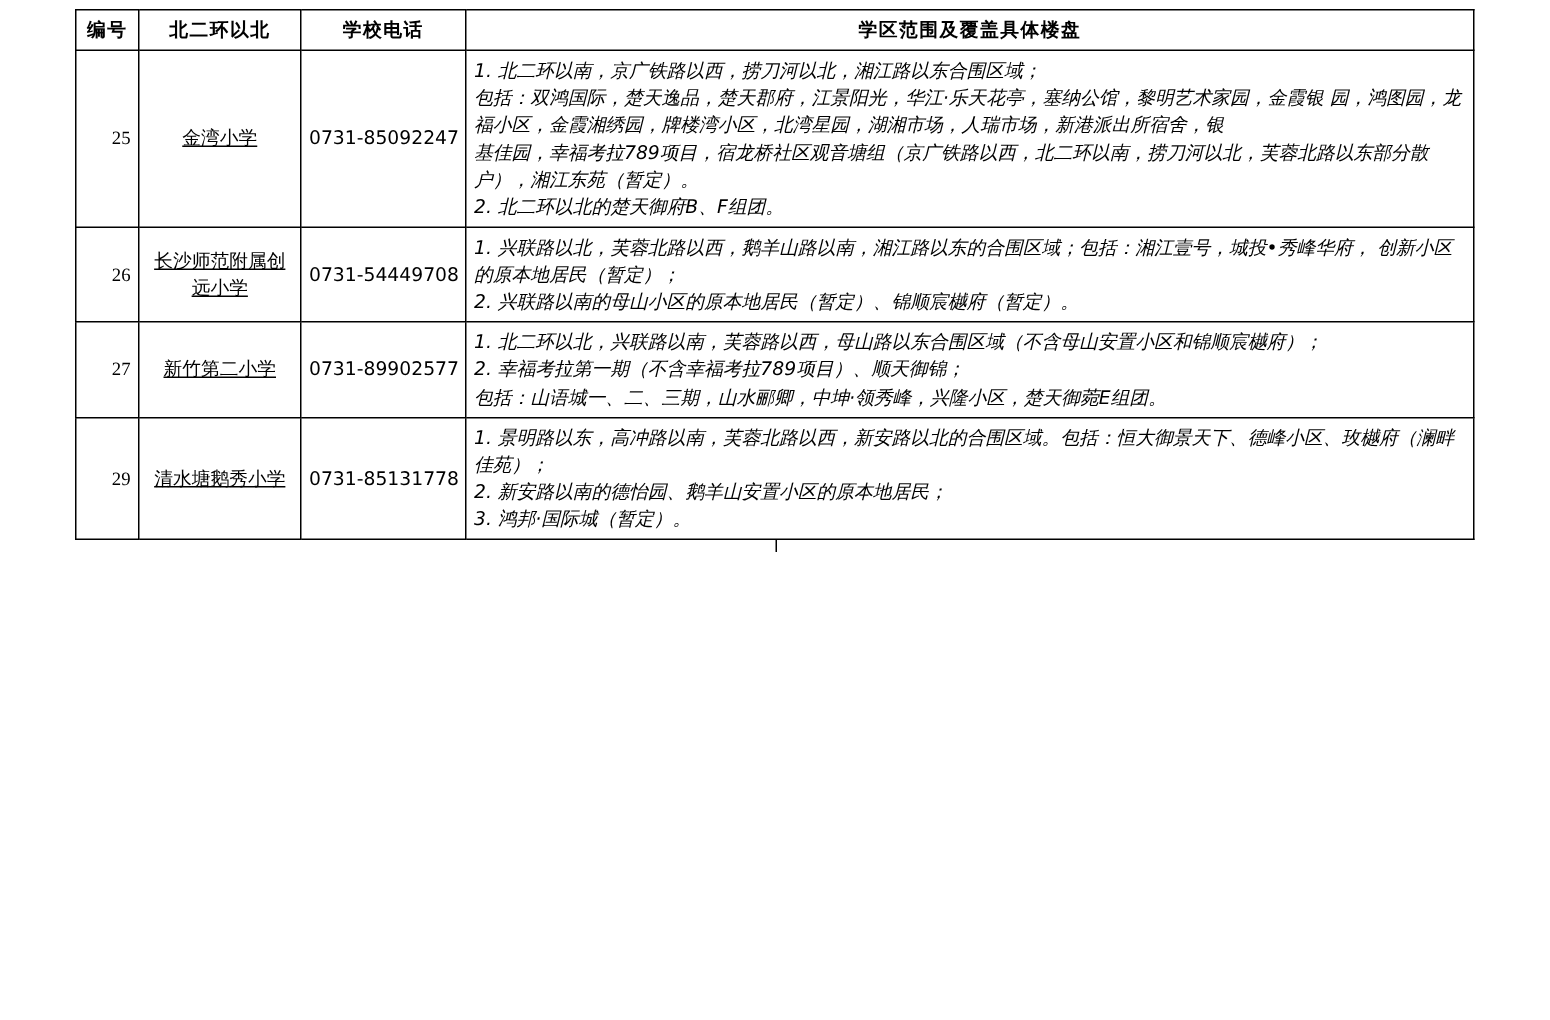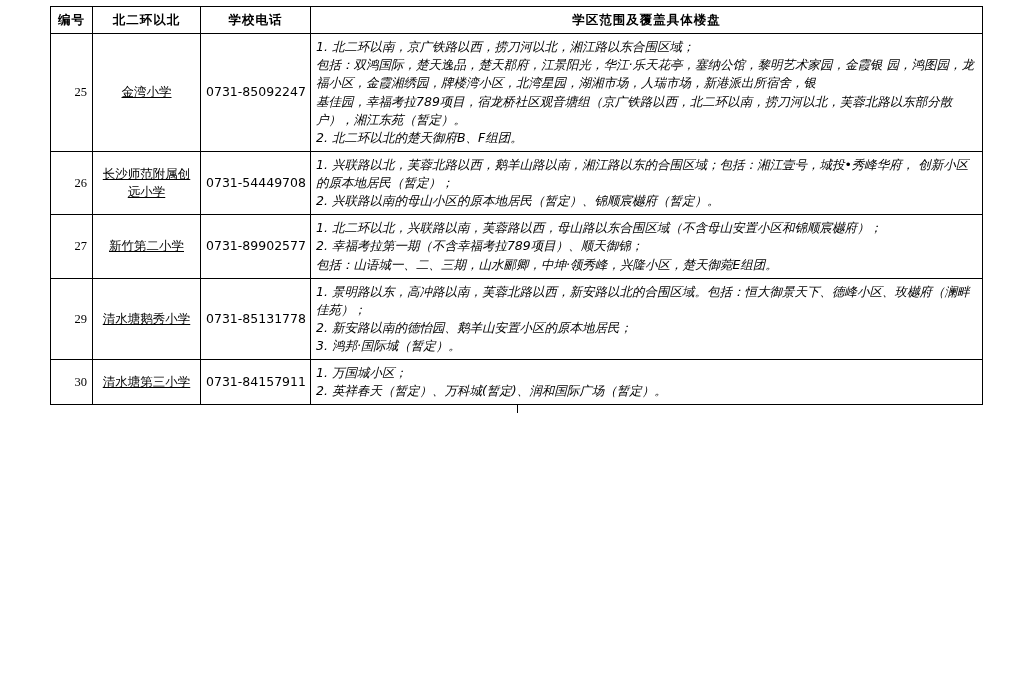--- a/index.html
+++ b/index.html
@@ -140,27 +140,18 @@
       <tr>
         <td class="id-cell">29</td>
         <td class="name-cell">清水塘鹅秀小学</td>
         <td class="phone-cell">0731-85131778</td>
         <td class="range-cell">
           <span class="range-line">1. 景明路以东，高冲路以南，芙蓉北路以西，新安路以北的合围区域。包括：恒大御景天下、德峰小区、玫樾府（澜畔佳苑）；</span>
           <span class="range-line">2. 新安路以南的德怡园、鹅羊山安置小区的原本地居民；</span>
           <span class="range-line">3. 鸿邦·国际城（暂定）。</span>
         </td>
       </tr>
-      <tr>
-        <td class="id-cell">30</td>
-        <td class="name-cell">清水塘第三小学</td>
-        <td class="phone-cell">0731-84157911</td>
-        <td class="range-cell">
-          <span class="range-line">1. 万国城小区；</span>
-          <span class="range-line">2. 英祥春天（暂定）、万科城(暂定)、润和国际广场（暂定）。</span>
-        </td>
-      </tr>
     </tbody>
   </table>
   <div class="bottom-mark">
     <span class="tick"></span>
   </div>
 </div>
 
 </body></html>

